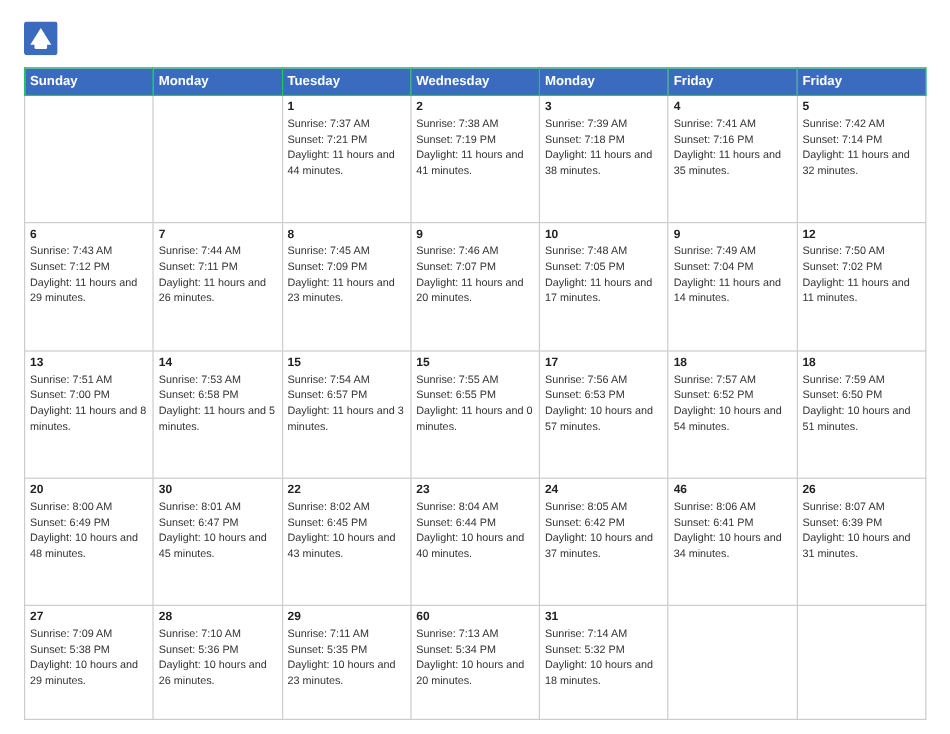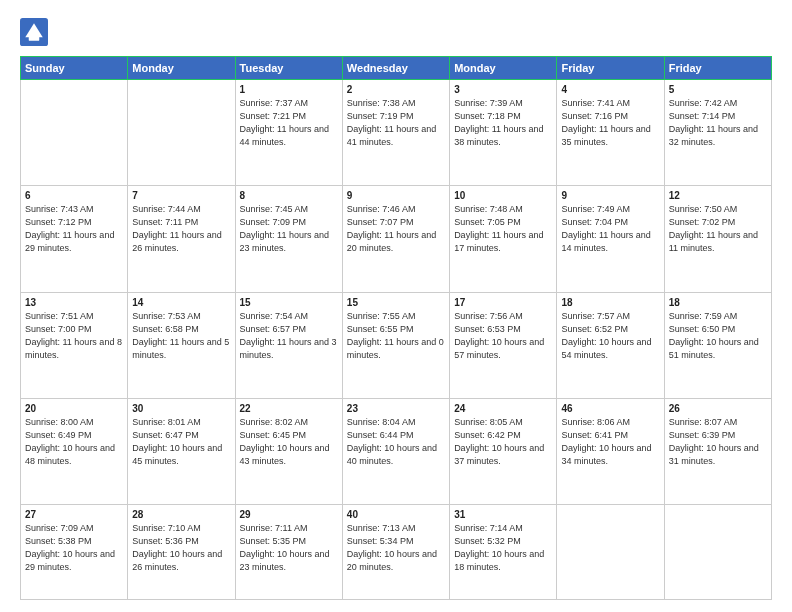--- a/index.html
+++ b/index.html
@@ -255,21 +255,21 @@
           </td>
           <td>
             <span class="day-num">28</span>
             <div class="day-info">Sunrise: 7:10 AM<br>Sunset: 5:36 PM<br>Daylight: 10 hours and 26 minutes.</div>
           </td>
           <td>
             <span class="day-num">29</span>
             <div class="day-info">Sunrise: 7:11 AM<br>Sunset: 5:35 PM<br>Daylight: 10 hours and 23 minutes.</div>
           </td>
           <td>
-            <span class="day-num">40</span>
+            <span class="day-num">60</span>
             <div class="day-info">Sunrise: 7:13 AM<br>Sunset: 5:34 PM<br>Daylight: 10 hours and 20 minutes.</div>
           </td>
           <td>
             <span class="day-num">31</span>
             <div class="day-info">Sunrise: 7:14 AM<br>Sunset: 5:32 PM<br>Daylight: 10 hours and 18 minutes.</div>
           </td>
           <td class="empty-cell"></td>
           <td class="empty-cell"></td>
         </tr>
       </tbody>

